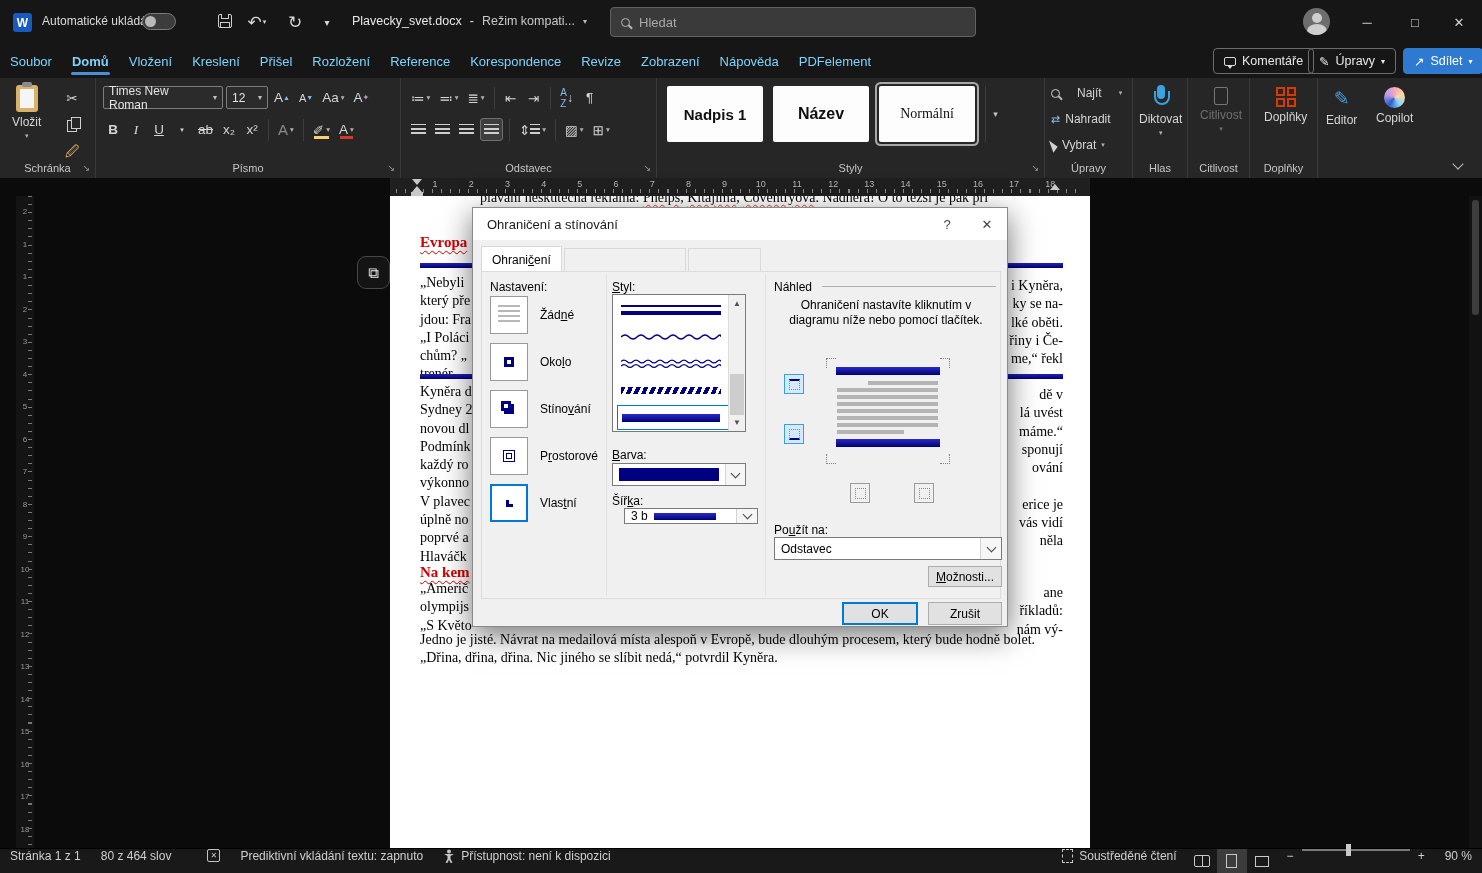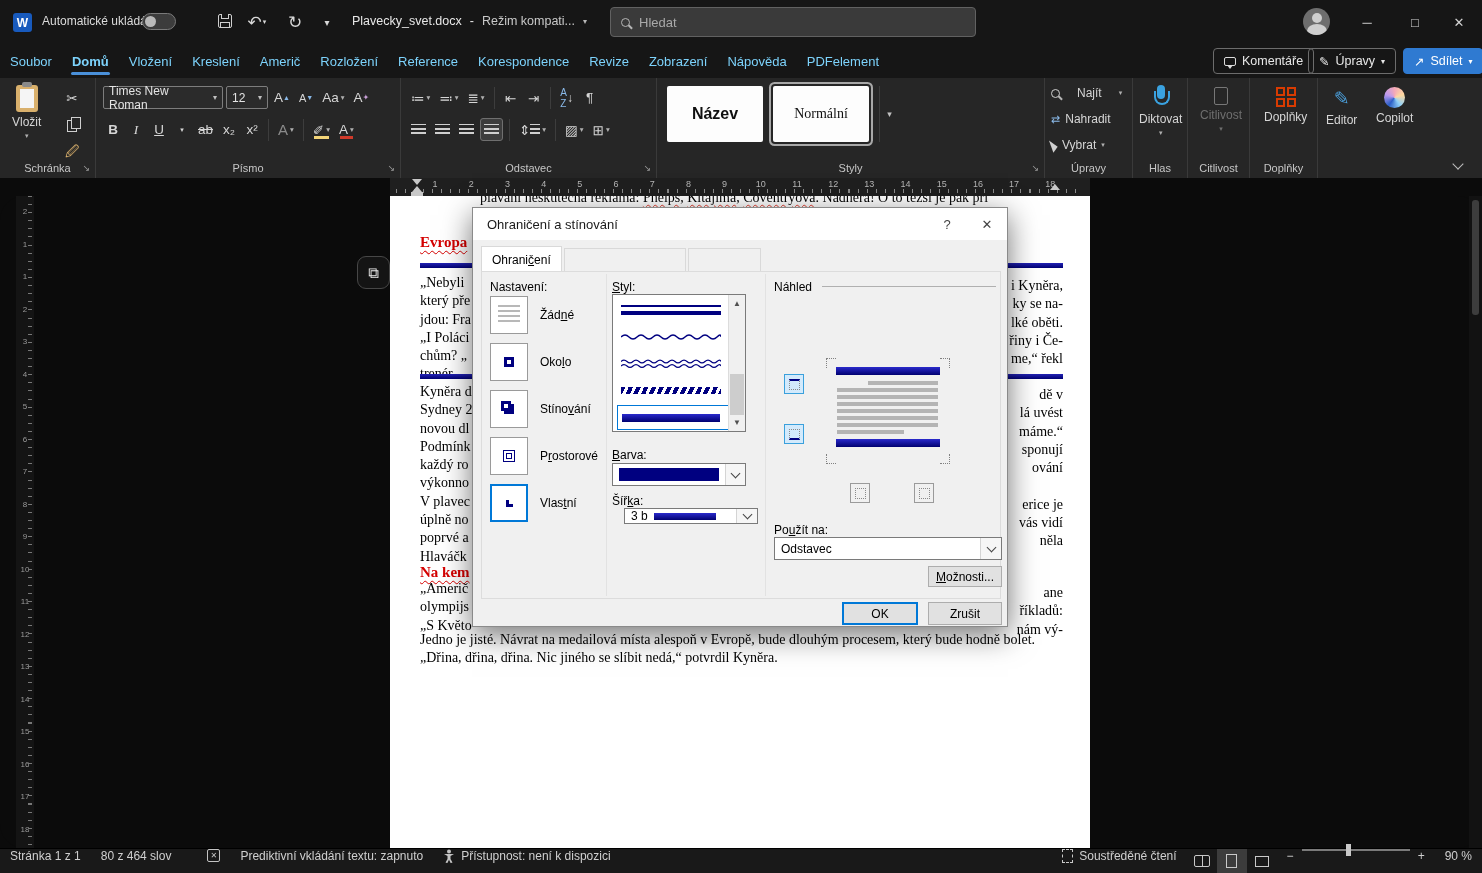--- a/index.html
+++ b/index.html
@@ -194,21 +194,21 @@
   <div class="winbtn" style="left:1344px">─</div>
   <div class="winbtn" style="left:1392px">□</div>
   <div class="winbtn" style="left:1436px">✕</div>
 </div>
 
 <div class="tabrow">
   <span class="rtab">Soubor</span>
   <span class="rtab active">Domů</span>
   <span class="rtab">Vložení</span>
   <span class="rtab">Kreslení</span>
-  <span class="rtab">Američ</span>
+  <span class="rtab">Přišel</span>
   <span class="rtab">Rozložení</span>
   <span class="rtab">Reference</span>
   <span class="rtab">Korespondence</span>
   <span class="rtab">Revize</span>
   <span class="rtab">Zobrazení</span>
   <span class="rtab">Nápověda</span>
   <span class="rtab">PDFelement</span>
   <div class="traction" style="left:1213px">
     <span class="bubble"></span>
     <span>Komentáře</span>
@@ -332,20 +332,23 @@
       <span class="sep"></span>
       <span class="rbtn">▨<span class="dd">▾</span></span>
       <span class="rbtn">⊞<span class="dd">▾</span></span>
     </div>
     <div class="glabel">Odstavec</div>
     <div class="lnch">↘</div>
   </div>
 
   <div class="grp" style="left:657px;width:388px">
     <div class="row" style="left:10px;top:8px;gap:10px">
+      <div class="card" style="font-size:15px;font-weight:600">
+          <span>Nadpis 1</span>
+        </div>
       <div class="card" style="font-size:16px;font-weight:700">
           <span>Název</span>
         </div>
       <div class="card sel" style="font-family:'Liberation Serif',serif;font-size:14px">
           <span>Normální</span>
         </div>
       <div style="width:20px;height:56px;border-left:1px solid #3d3d3d;display:flex;align-items:center;justify-content:center;color:#c0c0c0;font-size:9px">▾</div>
     </div>
     <div class="glabel">Styly</div>
     <div class="lnch">↘</div>
@@ -634,20 +637,21 @@
           <span>3 b</span>
           <span class="wbar"></span>
         </div>
       <div class="ddseg">
           <span class="chev"></span>
         </div>
     </div>
 
     <div class="dlabel abs" style="left:292px;top:8px">Náhled</div>
     <div class="gline" style="left:340px;top:14px;width:174px"></div>
+    <div class="hintbox" style="left:296px;top:26px;width:216px">Ohraničení nastavíte kliknutím v diagramu níže nebo pomocí tlačítek.</div>
 
     <div class="pvdiag" style="left:344px;top:86px;width:124px;height:106px">
       <span class="corner tl" style="left:0;top:0"></span>
       <span class="corner tr" style="right:0;top:0"></span>
       <span class="corner bl" style="left:0;bottom:0"></span>
       <span class="corner br" style="right:0;bottom:0"></span>
       <span class="pvbar" style="top:9px"></span>
       <span class="pvln" style="left:42px;right:12px;top:23px"></span>
       <span class="pvln" style="left:11px;right:12px;top:30px"></span>
       <span class="pvln" style="left:11px;right:12px;top:37px"></span>

